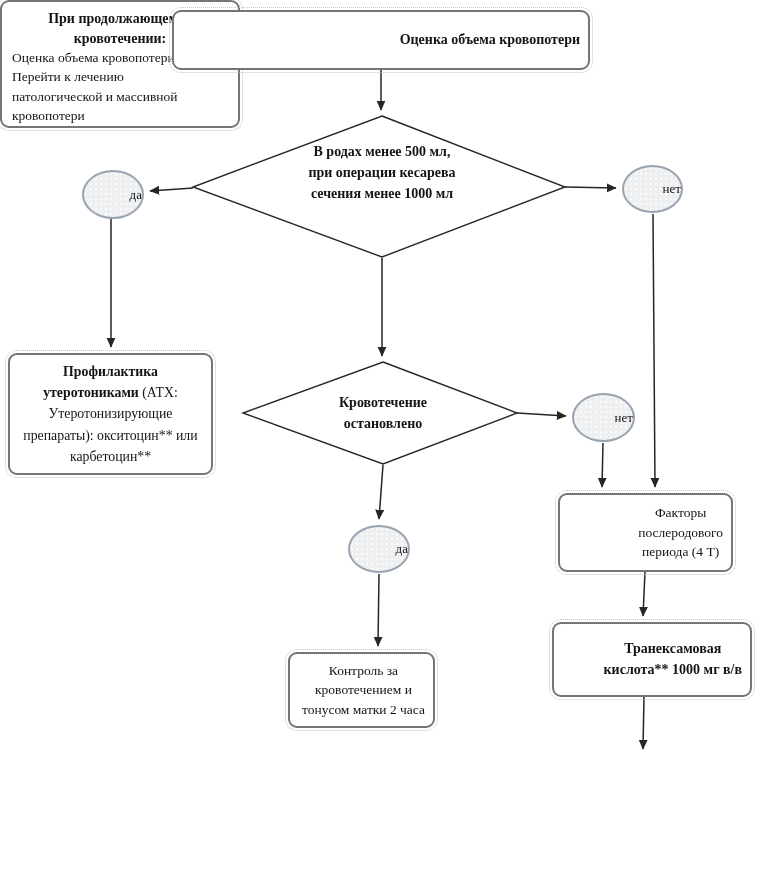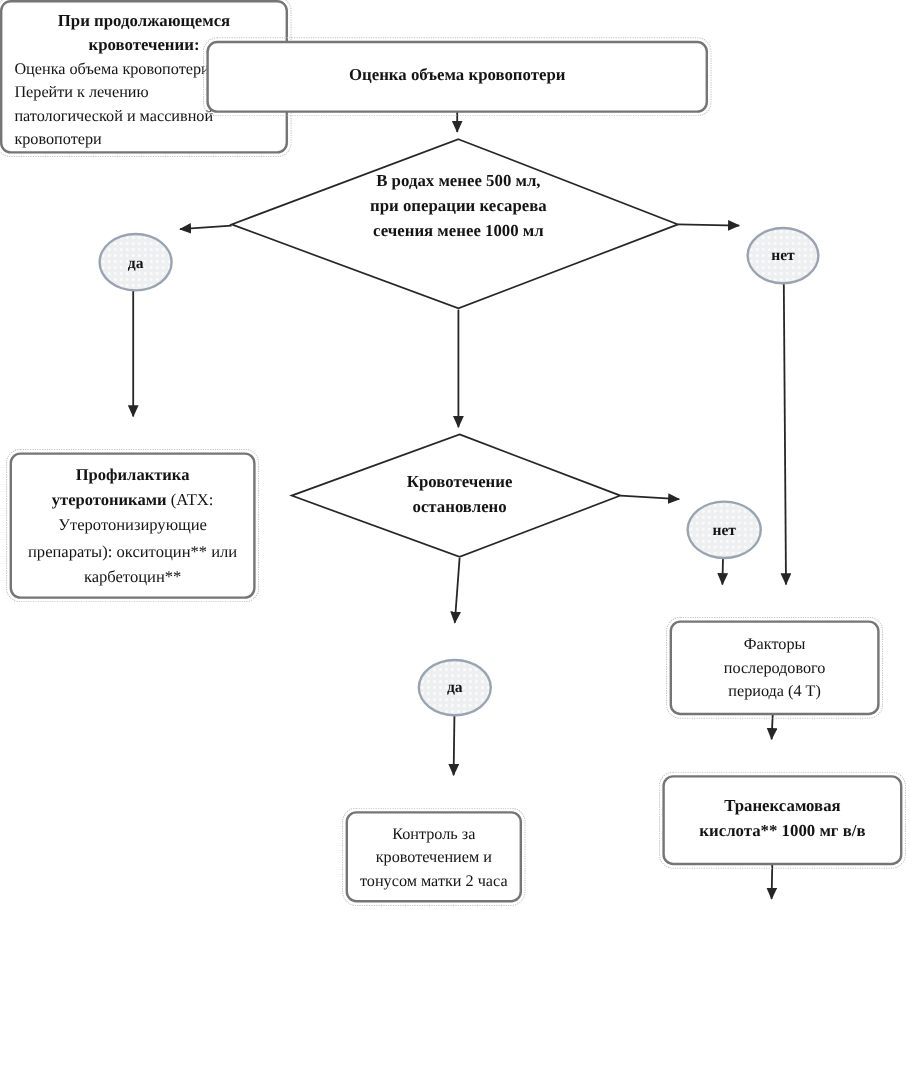--- a/index.html
+++ b/index.html
@@ -9,40 +9,40 @@
     font-family: "Liberation Serif", "DejaVu Serif", serif;
     color: #141414;
   }
   .canvas { position: relative; width: 761px; height: 894px; background: #fff; overflow: hidden; }
   svg.layer { position: absolute; left: 0; top: 0; width: 761px; height: 894px; }
 
   svg .conn { stroke: var(--line, #262626); stroke-width: 1.5; fill: none; }
   svg .diamond { fill: #ffffff; stroke: var(--line, #3d3d3d); stroke-width: 1.4; }
   svg #ah path { fill: var(--line, #262626); }
 
-  .node { position: absolute; display: flex; align-items: center; justify-content: center; text-align: center; margin-top: 24px; }
+  .node { position: absolute; display: flex; align-items: center; justify-content: flex-end; text-align: center; }
   .box {
     background: #ffffff;
     border: 2px solid var(--box-border, #757575);
     border-radius: 9px;
     outline: 1px dotted #c3c3c3;
     outline-offset: 2px;
     padding: 4px 8px;
     font-size: 13.5px;
     line-height: 1.45;
   }
   .txt { white-space: pre-line; }
 
   .ellipse {
     border-radius: 50%;
     border: 2px solid var(--ellipse-border, #9aa4b0);
     background-color: var(--ellipse-fill, #edeff0);
     background-image: radial-gradient(circle at 2px 2px, #fbfbfb 1px, rgba(0,0,0,0) 1.4px);
     background-size: 5px 5px;
-    font-weight: bold;
+    font-weight: normal;
     font-size: 13px;
   }
 
   .dtext { position: absolute; display: flex; align-items: center; justify-content: center;
            text-align: center; font-weight: bold; font-size: 14px; line-height: 1.5; }
 
   
   #n-start   { left: 172px; top: 10px;  width: 418px; height: 60px; font-size: 14px; font-weight: bold; }
   #t-d1      { left: 252px; top: 136px; width: 260px; height: 72px; }
   #e-yes1    { left: 82px;  top: 170px; width: 62px;  height: 49px; }

